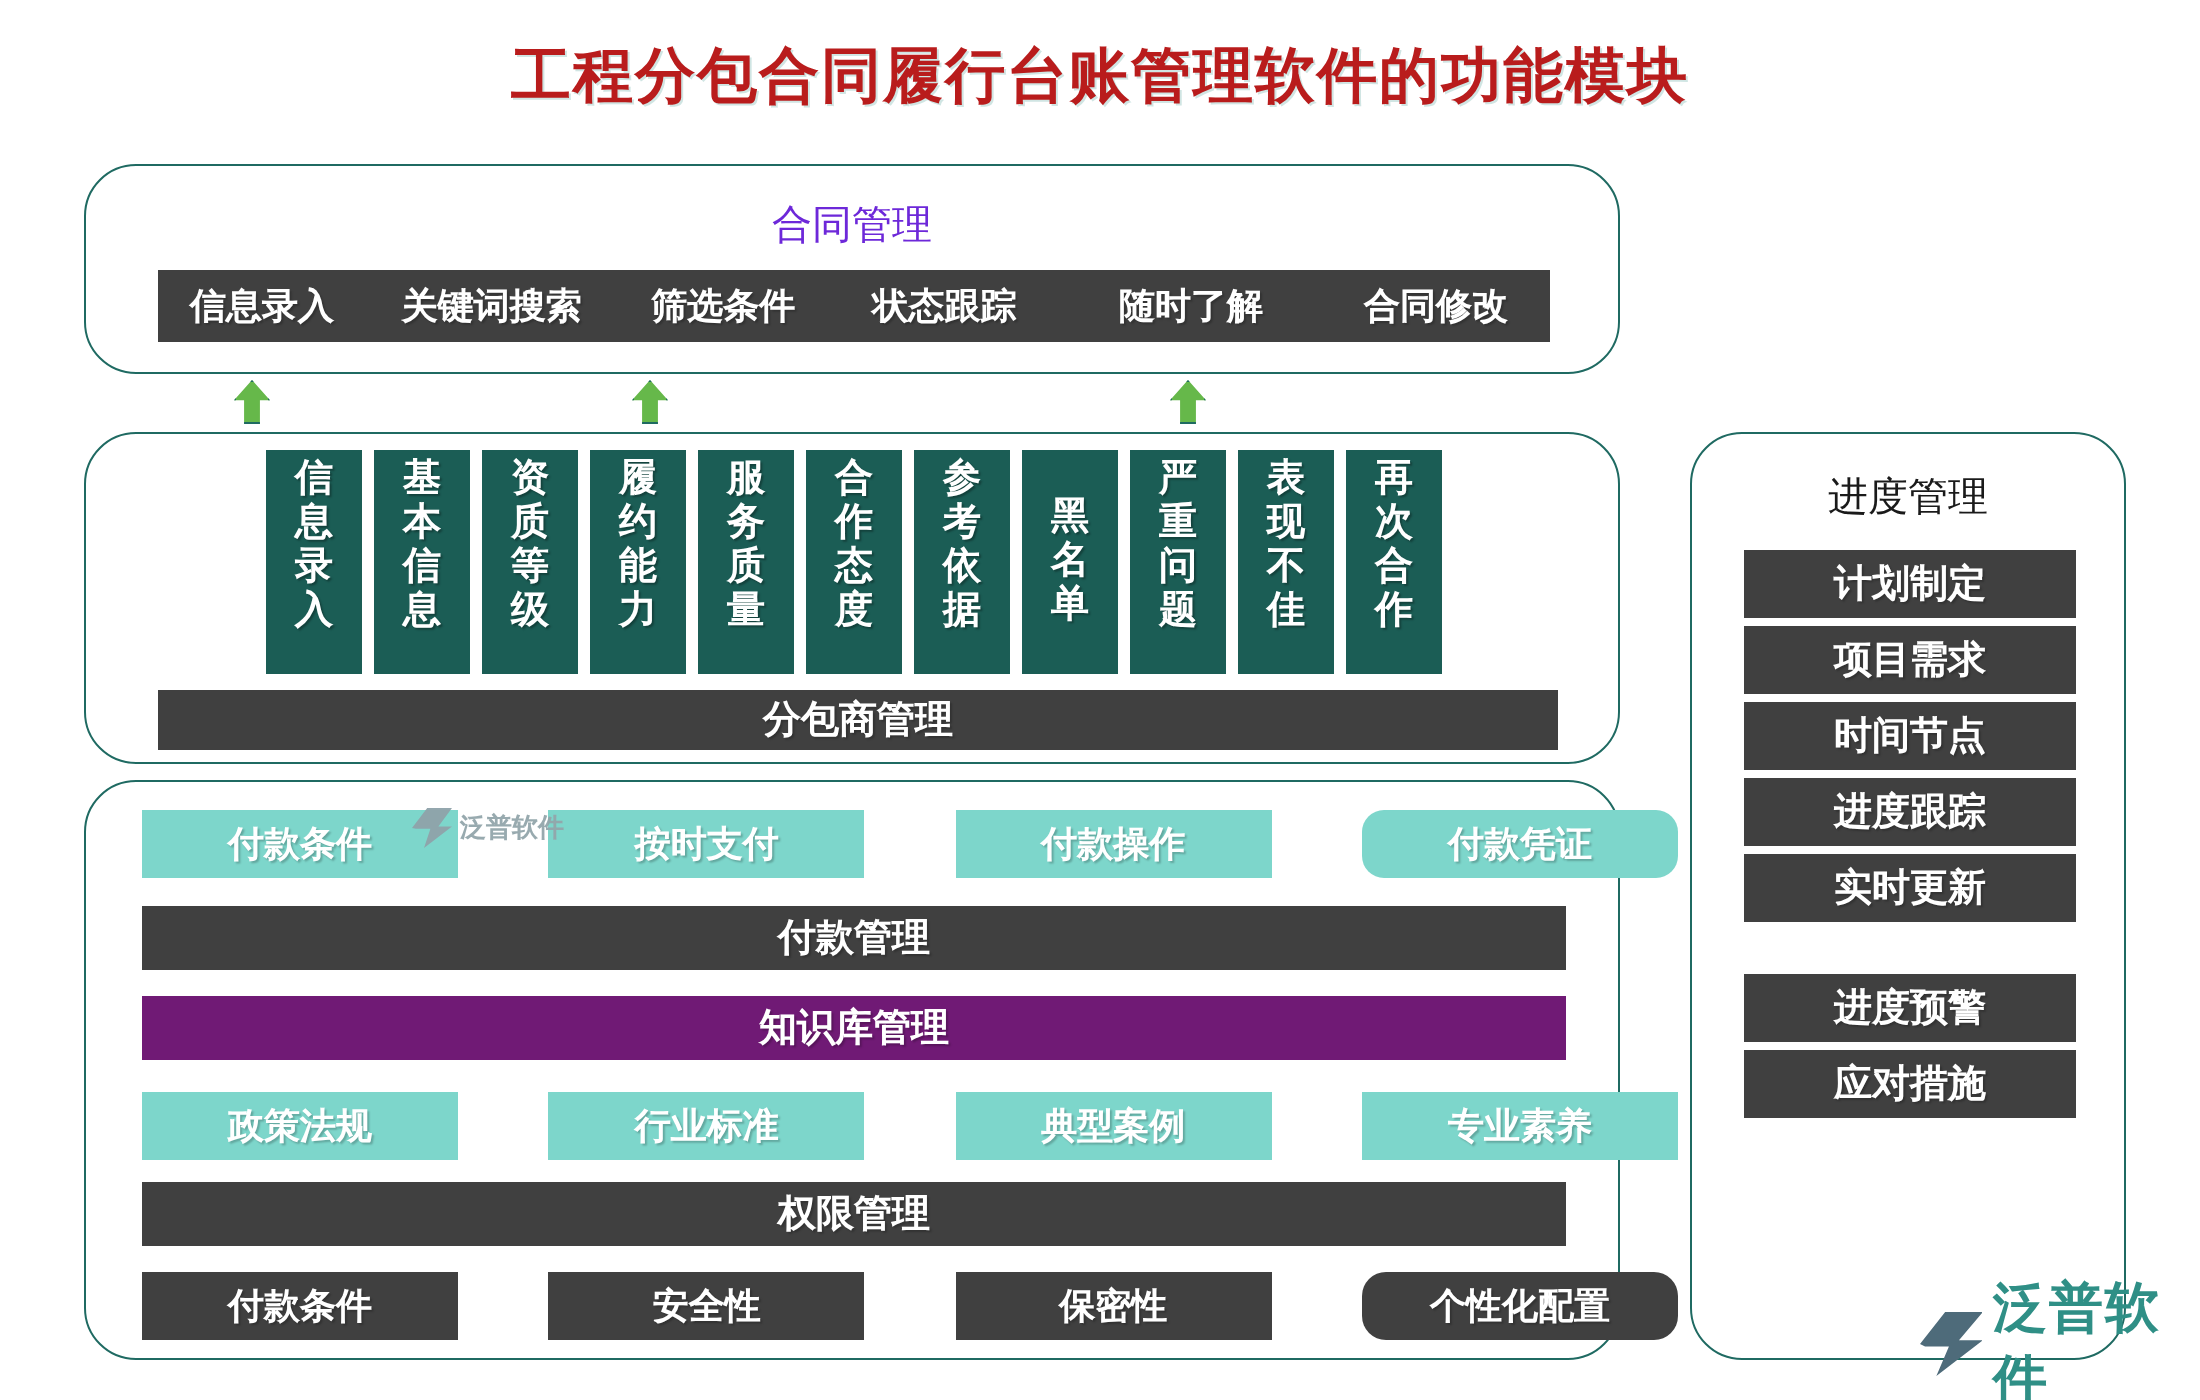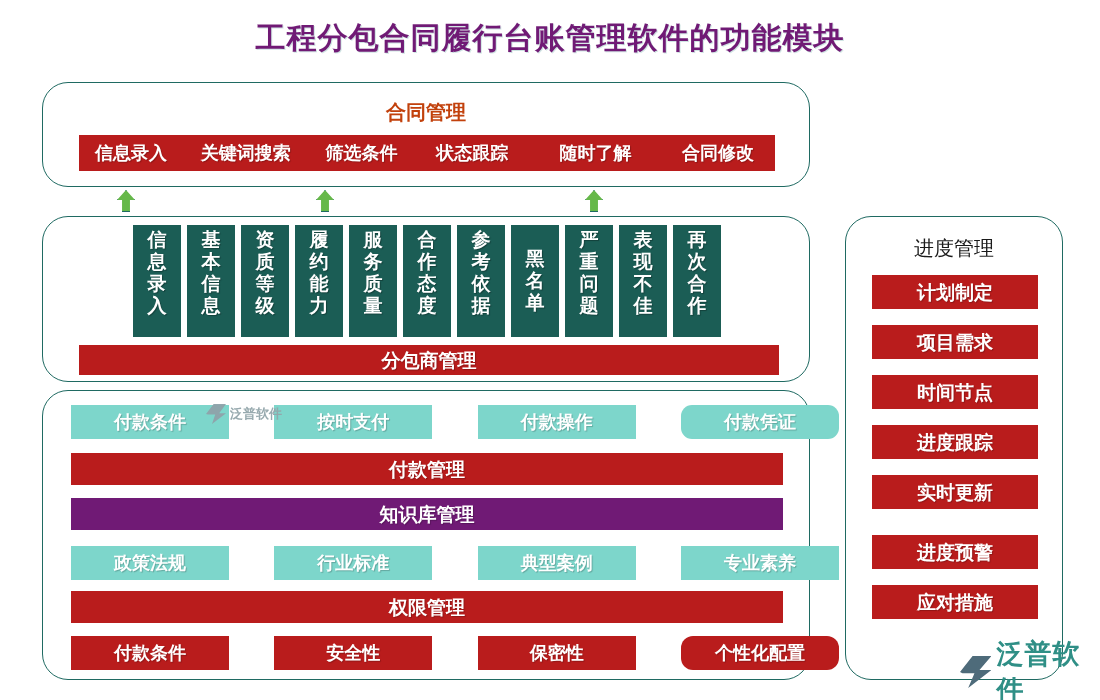--- a/index.html
+++ b/index.html
@@ -9,21 +9,21 @@
     font-family: "Liberation Serif", "DejaVu Serif", serif;
     overflow: hidden;
   }
   #root { position: relative; width: 1100px; height: 700px; }
 
   
   .page-title {
     position: absolute; left: 0; top: 18px; width: 1100px;
     text-align: center;
     font-size: 30px; font-weight: bold;
-    color: #701a75;
+    color: #b91c1c;
     letter-spacing: 1px;
     font-family: "Liberation Serif", "DejaVu Serif", serif;
     text-shadow: 1px 1px 0 rgba(120,180,175,0.35);
   }
 
   
   .panel {
     position: absolute;
     border: 1.6px solid #1f6a62;
     border-radius: 26px;
@@ -33,29 +33,29 @@
   
   .chip {
     display: flex; align-items: center; justify-content: center;
     color: #ffffff;
     font-weight: bold;
     font-family: "Liberation Serif", "DejaVu Serif", serif;
     text-shadow: 1px 1px 1px rgba(0,0,0,0.22);
     white-space: nowrap;
     line-height: 1;
   }
-  .chip.mid   { background: #b91c1c; }
+  .chip.mid   { background: #404040; }
   .chip.dark  { background: #701a75; }
   .chip.light { background: #7dd6cb; }
 
   
   #panel-contract { left: 42px; top: 82px; width: 768px; height: 105px; }
   .contract-title {
     position: absolute; left: 0; top: 16px; width: 100%;
-    text-align: center; font-size: 20px; color: #c2410c; font-weight: bold;
+    text-align: center; font-size: 20px; color: #6d28d9; font-weight: normal;
   }
   .contract-row {
     position: absolute; left: 36px; top: 52px;
     width: 696px; height: 36px;
     display: flex; justify-content: space-between; align-items: center;
   }
   .contract-row .chip { height: 36px; font-size: 18px; padding: 0 10px; }
 
   
   .arrow-up {
@@ -99,21 +99,21 @@
   
   #panel-progress { left: 845px; top: 216px; width: 218px; height: 464px; }
   .progress-title {
     position: absolute; left: 0; top: 18px; width: 100%;
     text-align: center; font-size: 20px; color: #1a1a1a;
   }
   .progress-list {
     position: absolute; left: 26px; top: 58px; width: 166px;
   }
   .progress-list .chip {
-    width: 166px; height: 34px; font-size: 19px; margin-bottom: 16px;
+    width: 166px; height: 34px; font-size: 19px; margin-bottom: 4px;
   }
   .progress-list .chip.gap { margin-bottom: 26px; }
 
   
   .wm {
     position: absolute; display: flex; align-items: center;
     pointer-events: none; user-select: none;
   }
   .wm-mark {
     width: 26px; height: 26px; margin-right: 4px;

